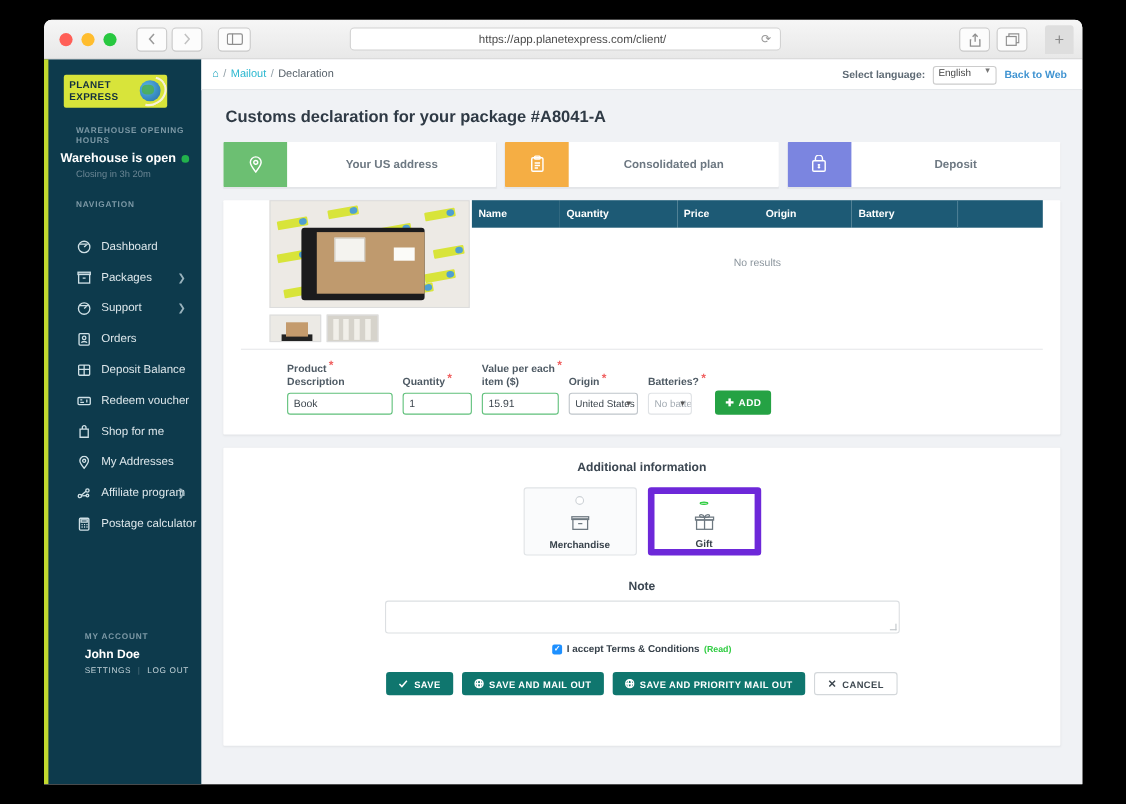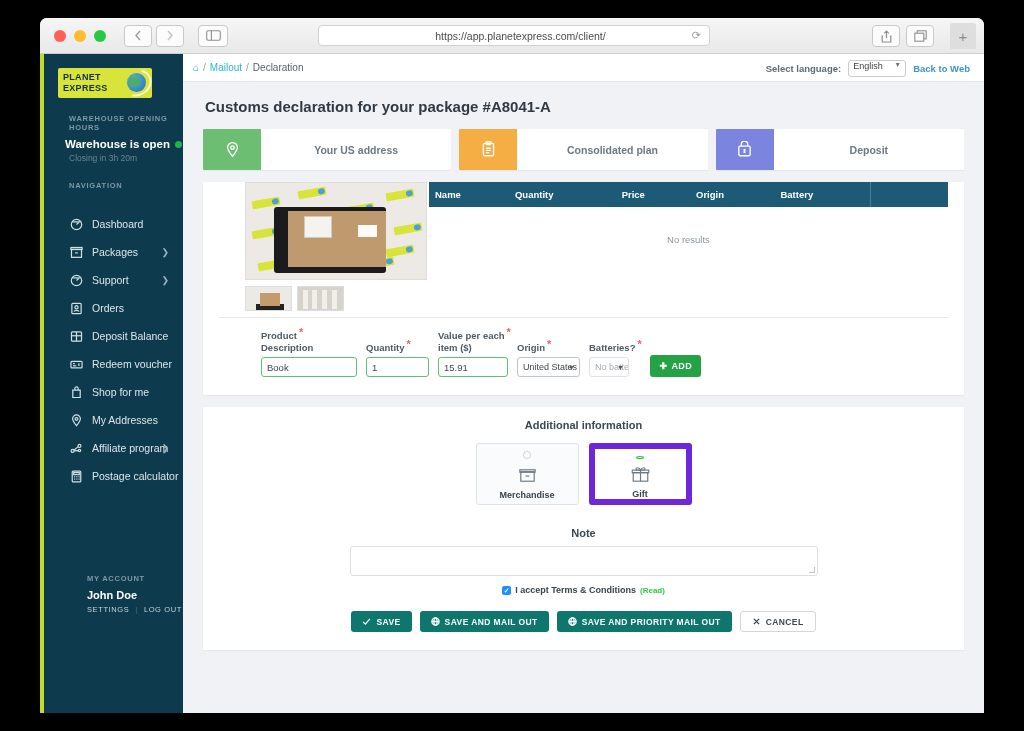--- a/index.html
+++ b/index.html
@@ -117,21 +117,21 @@
     border-color: transparent #f7f1d8 #f7f1d8 transparent;
     transform: rotate(-30deg);
   }
 
   .side-heading {
     font-size: 7.5px; font-weight: bold; letter-spacing: .75px;
     color: #7d99a6; padding: 0 0 0 25px; margin-bottom: 6px;
   }
   .wh-status {
     font-size: 11.5px; font-weight: bold; color: #fff;
-    padding-left: 21px; display: flex; align-items: center; gap: 5px;
+    padding-left: 11px; display: flex; align-items: center; gap: 5px;
   }
   .wh-dot { width: 7px; height: 7px; border-radius: 50%; background: #22b14c; }
   .wh-sub { font-size: 8.5px; color: #6a8593; padding-left: 25px; margin-top: 3px; }
 
   #nav-list { margin-top: 20px; }
   .nav-item {
     position: relative;
     display: flex; align-items: center;
     height: 28px; padding-left: 25px;
     color: #dce6ea; font-size: 10.5px;
@@ -141,21 +141,21 @@
     width: 14px; height: 14px; margin-right: 9px;
     display: inline-flex; align-items: center; justify-content: center;
     flex: none;
   }
   .nav-icon svg { width: 13px; height: 13px; stroke: #cfe0e6; fill: none; stroke-width: 1.3; }
   .chev {
     position: absolute; right: 14px; top: 50%; transform: translateY(-50%);
     color: #9ab3bd; font-size: 9px;
   }
 
-  #account-block { position: absolute; left: 18px; bottom: 99px; width: 100%; }
+  #account-block { position: absolute; left: 8px; bottom: 99px; width: 100%; }
   .acct-name { font-size: 11px; font-weight: bold; color: #fff; padding-left: 25px; }
   .acct-links {
     padding-left: 25px; margin-top: 4px;
     font-size: 7.5px; letter-spacing: .6px; color: #c4d4da;
     display: flex; align-items: center; gap: 6px;
   }
   .acct-divider { color: #4d6f7d; }
 
   
   #main { position: absolute; left: 143px; top: 0; right: 0; bottom: 0; overflow: hidden; }
@@ -325,21 +325,21 @@
   .add-btn {
     height: 22px; min-width: 47px;
     background: #25a244; border-radius: 3px;
     color: #fff; font-size: 9px; font-weight: bold; letter-spacing: .4px;
     display: flex; align-items: center; justify-content: center; gap: 4px;
     padding: 0 9px;
     margin-left: 6px;
   }
 
   
-  #addl-card { padding-bottom: 0; }
+  #addl-card { padding-bottom: 28px; }
   .type-row { display: flex; justify-content: center; gap: 10px; margin-top: 2px; }
   .type-card {
     width: 103px; height: 62px;
     border: 1px solid #e0e3e6; border-radius: 3px;
     background: #fafbfc;
     display: flex; flex-direction: column; align-items: center;
     justify-content: flex-start; padding-top: 7px;
     position: relative;
   }
   .type-card.selected { border: 6px solid #6d28d9; background: #fff; }

